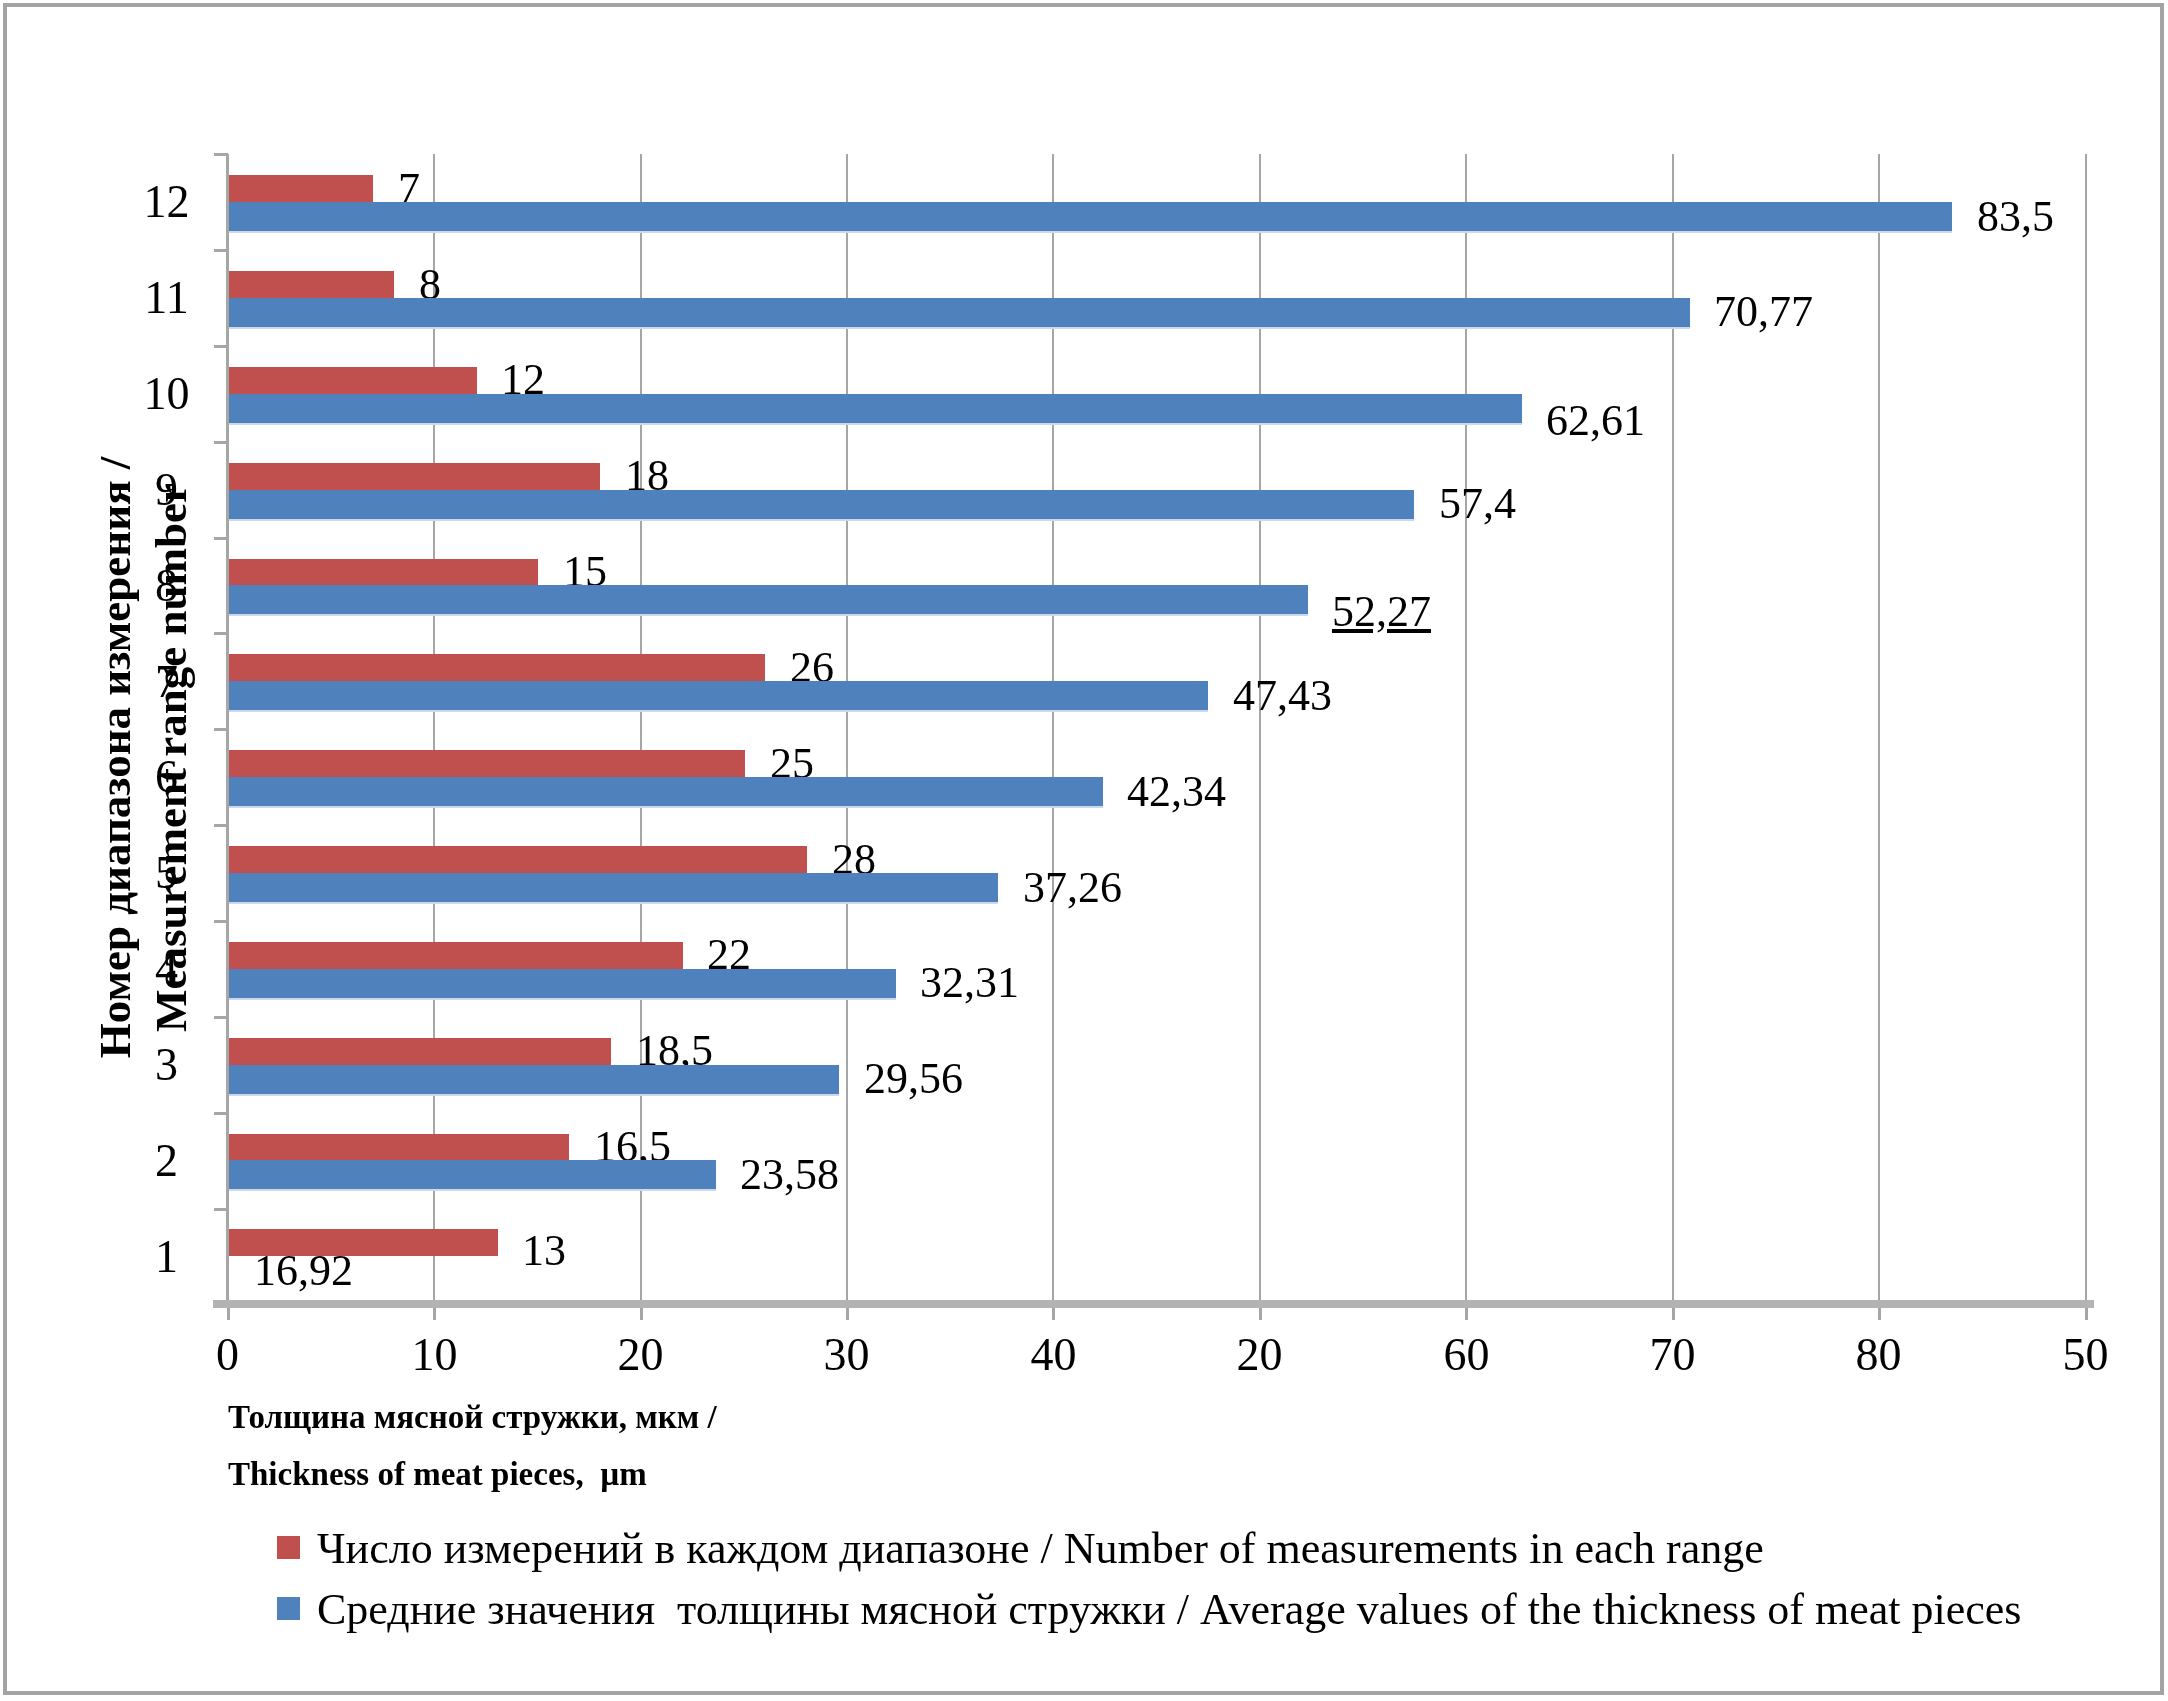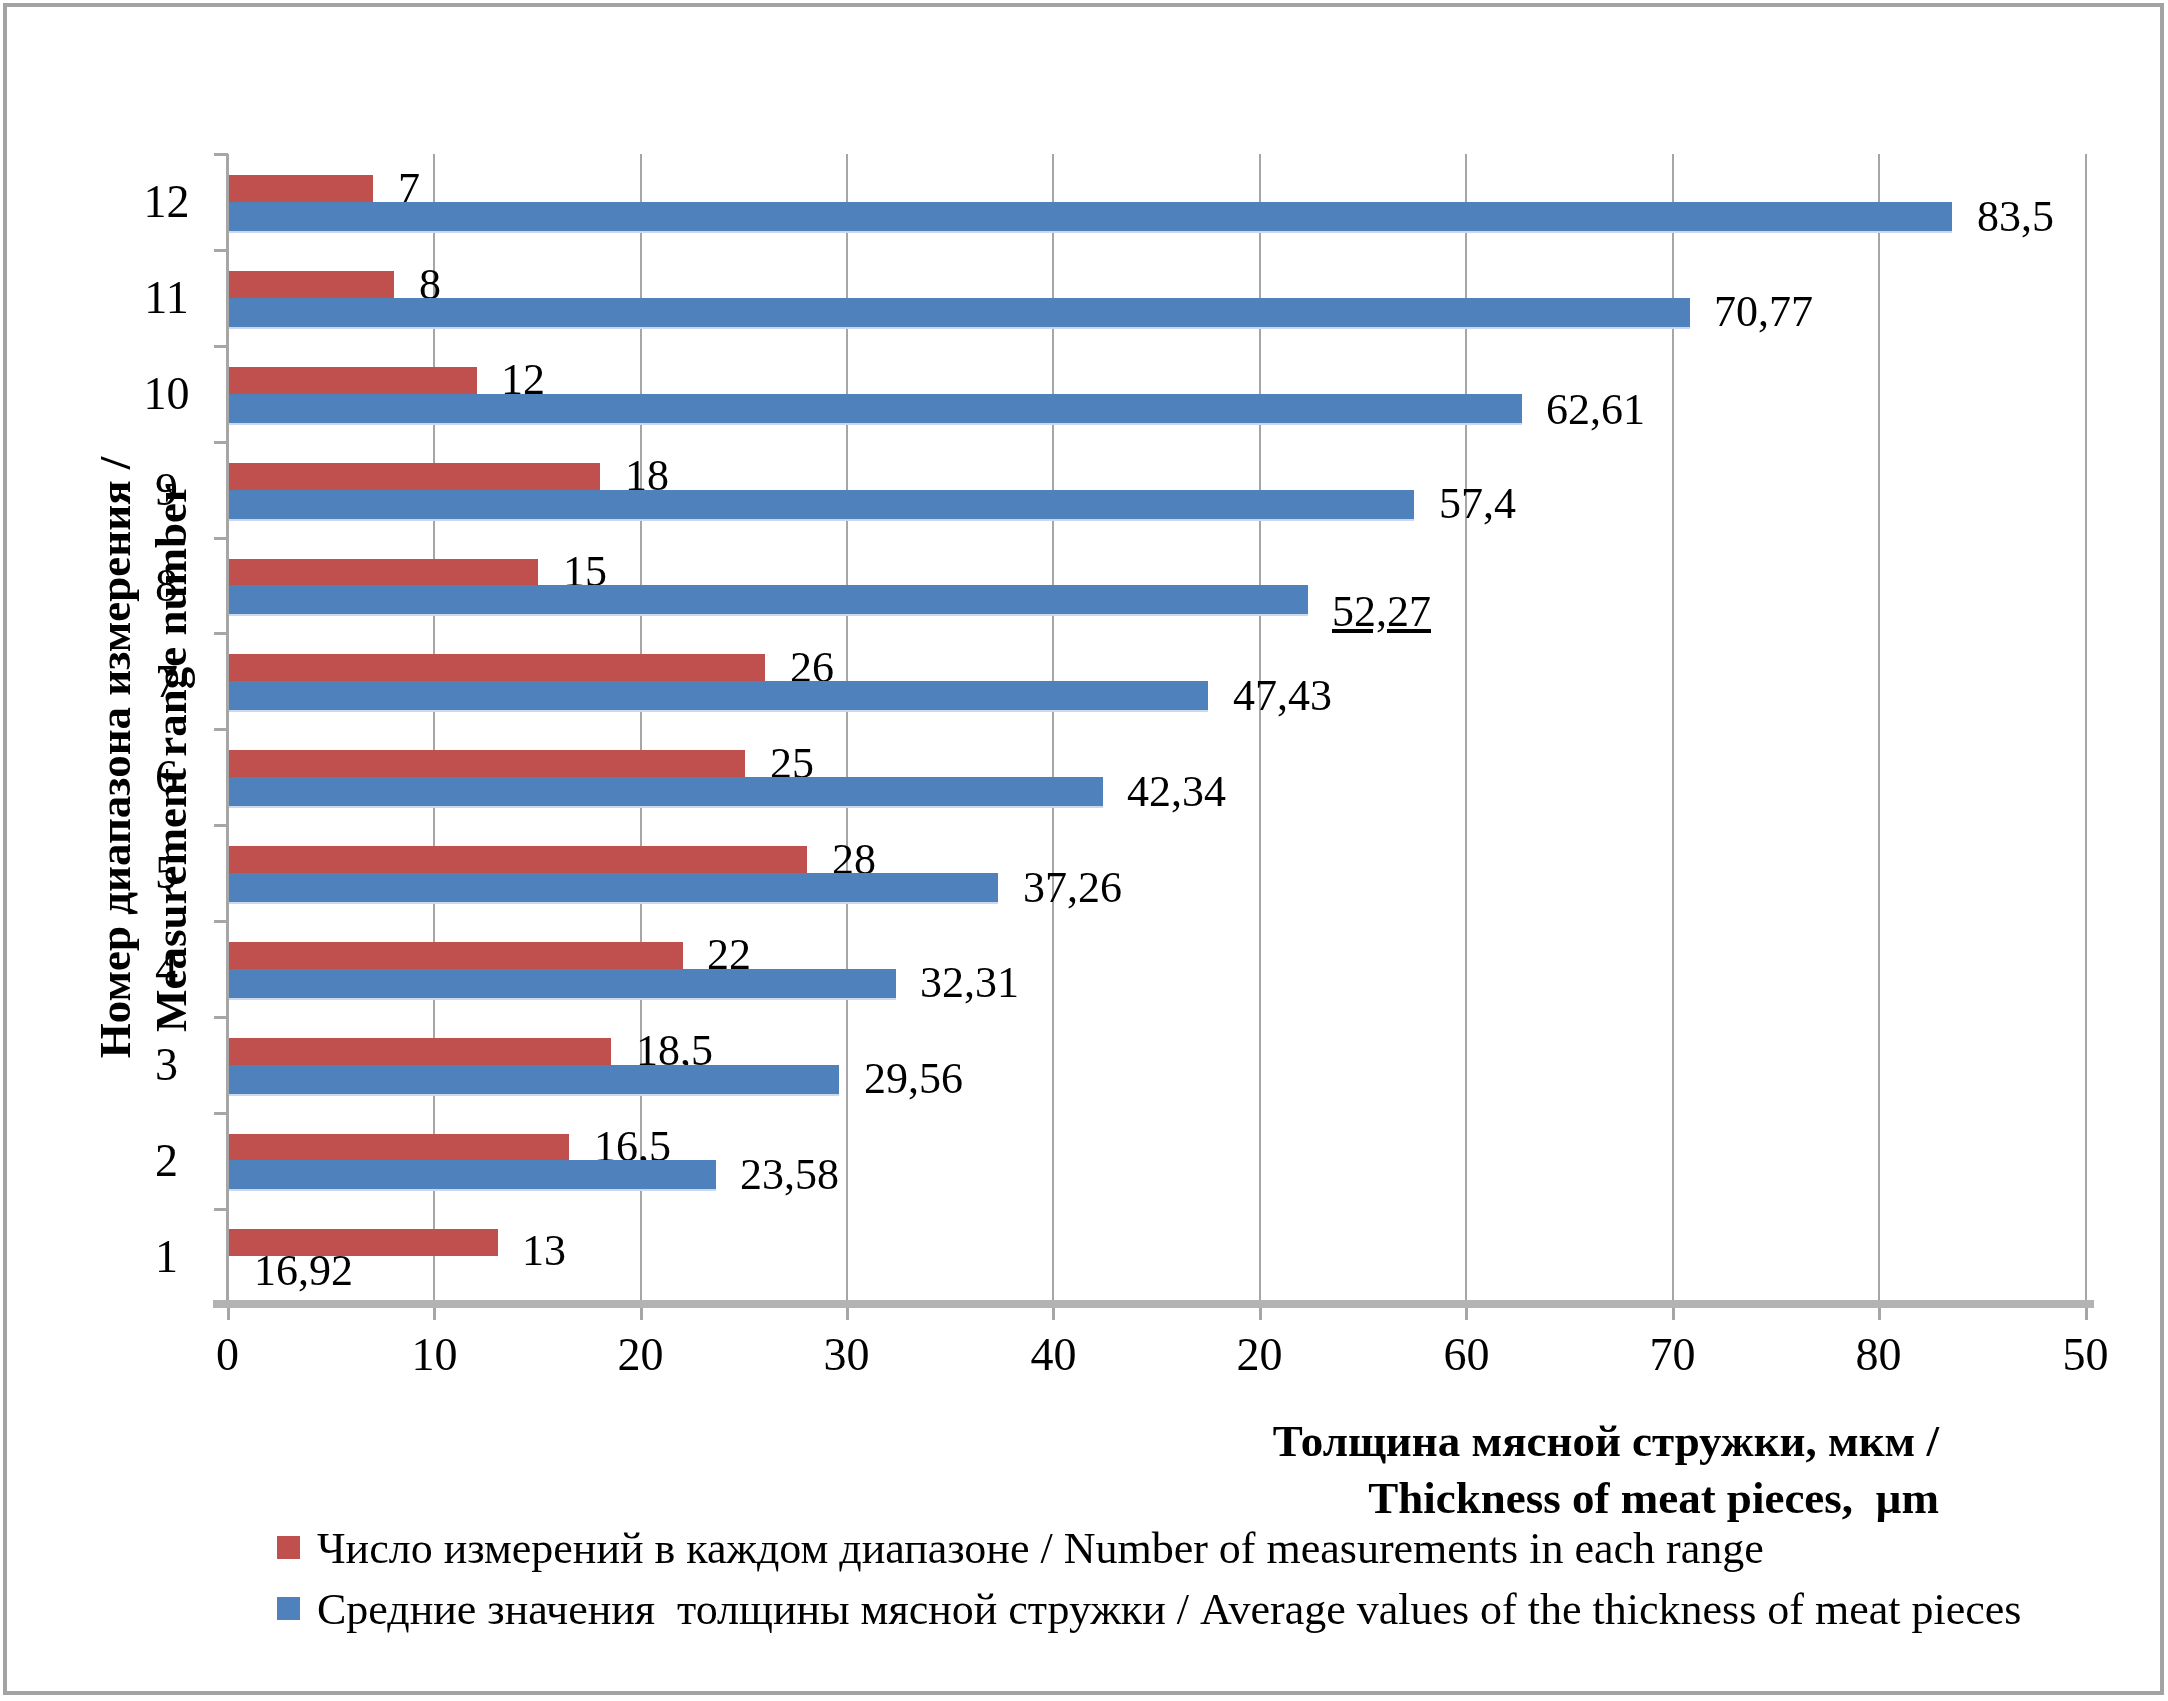--- a/index.html
+++ b/index.html
@@ -28,23 +28,22 @@
   .catlabel{
     position:absolute;width:129px;height:52px;line-height:52px;
     text-align:center;font-size:46px;
   }
   .xticklabel{
     position:absolute;width:139px;height:52px;line-height:52px;
     text-align:center;font-size:46px;
   }
   #x-title{
     position:absolute;left:228px;top:1389px;width:1711px;
-    text-align:right;font-weight:bold;font-size:45px;line-height:57px;
+    text-align:left;font-weight:bold;font-size:33px;line-height:57px;
     white-space:pre;
-    margin-top:24px;
   }
   #y-title{
     position:absolute;left:-345px;top:702px;width:975px;height:111px;
     transform:rotate(-90deg);
     text-align:center;font-weight:bold;font-size:45px;line-height:56px;
     white-space:pre;
   }
   .legend-row{
     position:absolute;left:277px;height:52px;
     display:flex;align-items:center;
@@ -125,21 +124,21 @@
     <div class="datalabel" style="left: 1977px; top: 191px;">83,5</div>
     <div class="catlabel" style="left: 102px; top: 272px;">11</div>
     <div class="bar red" style="left: 229px; top: 271px; width: 165px; height: 27px; background: rgb(192, 80, 77);"></div>
     <div class="datalabel" style="left: 419px; top: 259px;">8</div>
     <div class="bar blue" style="left: 229px; top: 298px; width: 1461px; height: 29px; background: rgb(79, 129, 189);"></div>
     <div class="datalabel" style="left: 1714px; top: 286px;">70,77</div>
     <div class="catlabel" style="left: 102px; top: 368px;">10</div>
     <div class="bar red" style="left: 229px; top: 367px; width: 248px; height: 27px; background: rgb(192, 80, 77);"></div>
     <div class="datalabel" style="left: 501px; top: 354px;">12</div>
     <div class="bar blue" style="left: 229px; top: 394px; width: 1293px; height: 29px; background: rgb(79, 129, 189);"></div>
-    <div class="datalabel" style="left: 1546px; top: 384px;">62,61</div>
+    <div class="datalabel" style="left: 1546px; top: 395px;">62,61</div>
     <div class="catlabel" style="left: 102px; top: 464px;">9</div>
     <div class="bar red" style="left: 229px; top: 463px; width: 371px; height: 27px; background: rgb(192, 80, 77);"></div>
     <div class="datalabel" style="left: 625px; top: 450px;">18</div>
     <div class="bar blue" style="left: 229px; top: 490px; width: 1185px; height: 29px; background: rgb(79, 129, 189);"></div>
     <div class="datalabel" style="left: 1439px; top: 478px;">57,4</div>
     <div class="catlabel" style="left: 102px; top: 560px;">8</div>
     <div class="bar red" style="left: 229px; top: 559px; width: 309px; height: 27px; background: rgb(192, 80, 77);"></div>
     <div class="datalabel" style="left: 563px; top: 546px;">15</div>
     <div class="bar blue" style="left: 229px; top: 585px; width: 1079px; height: 29px; background: rgb(79, 129, 189);"></div>
     <div class="datalabel" style="left: 1332px; top: 586px; text-decoration: underline;">52,27</div>

